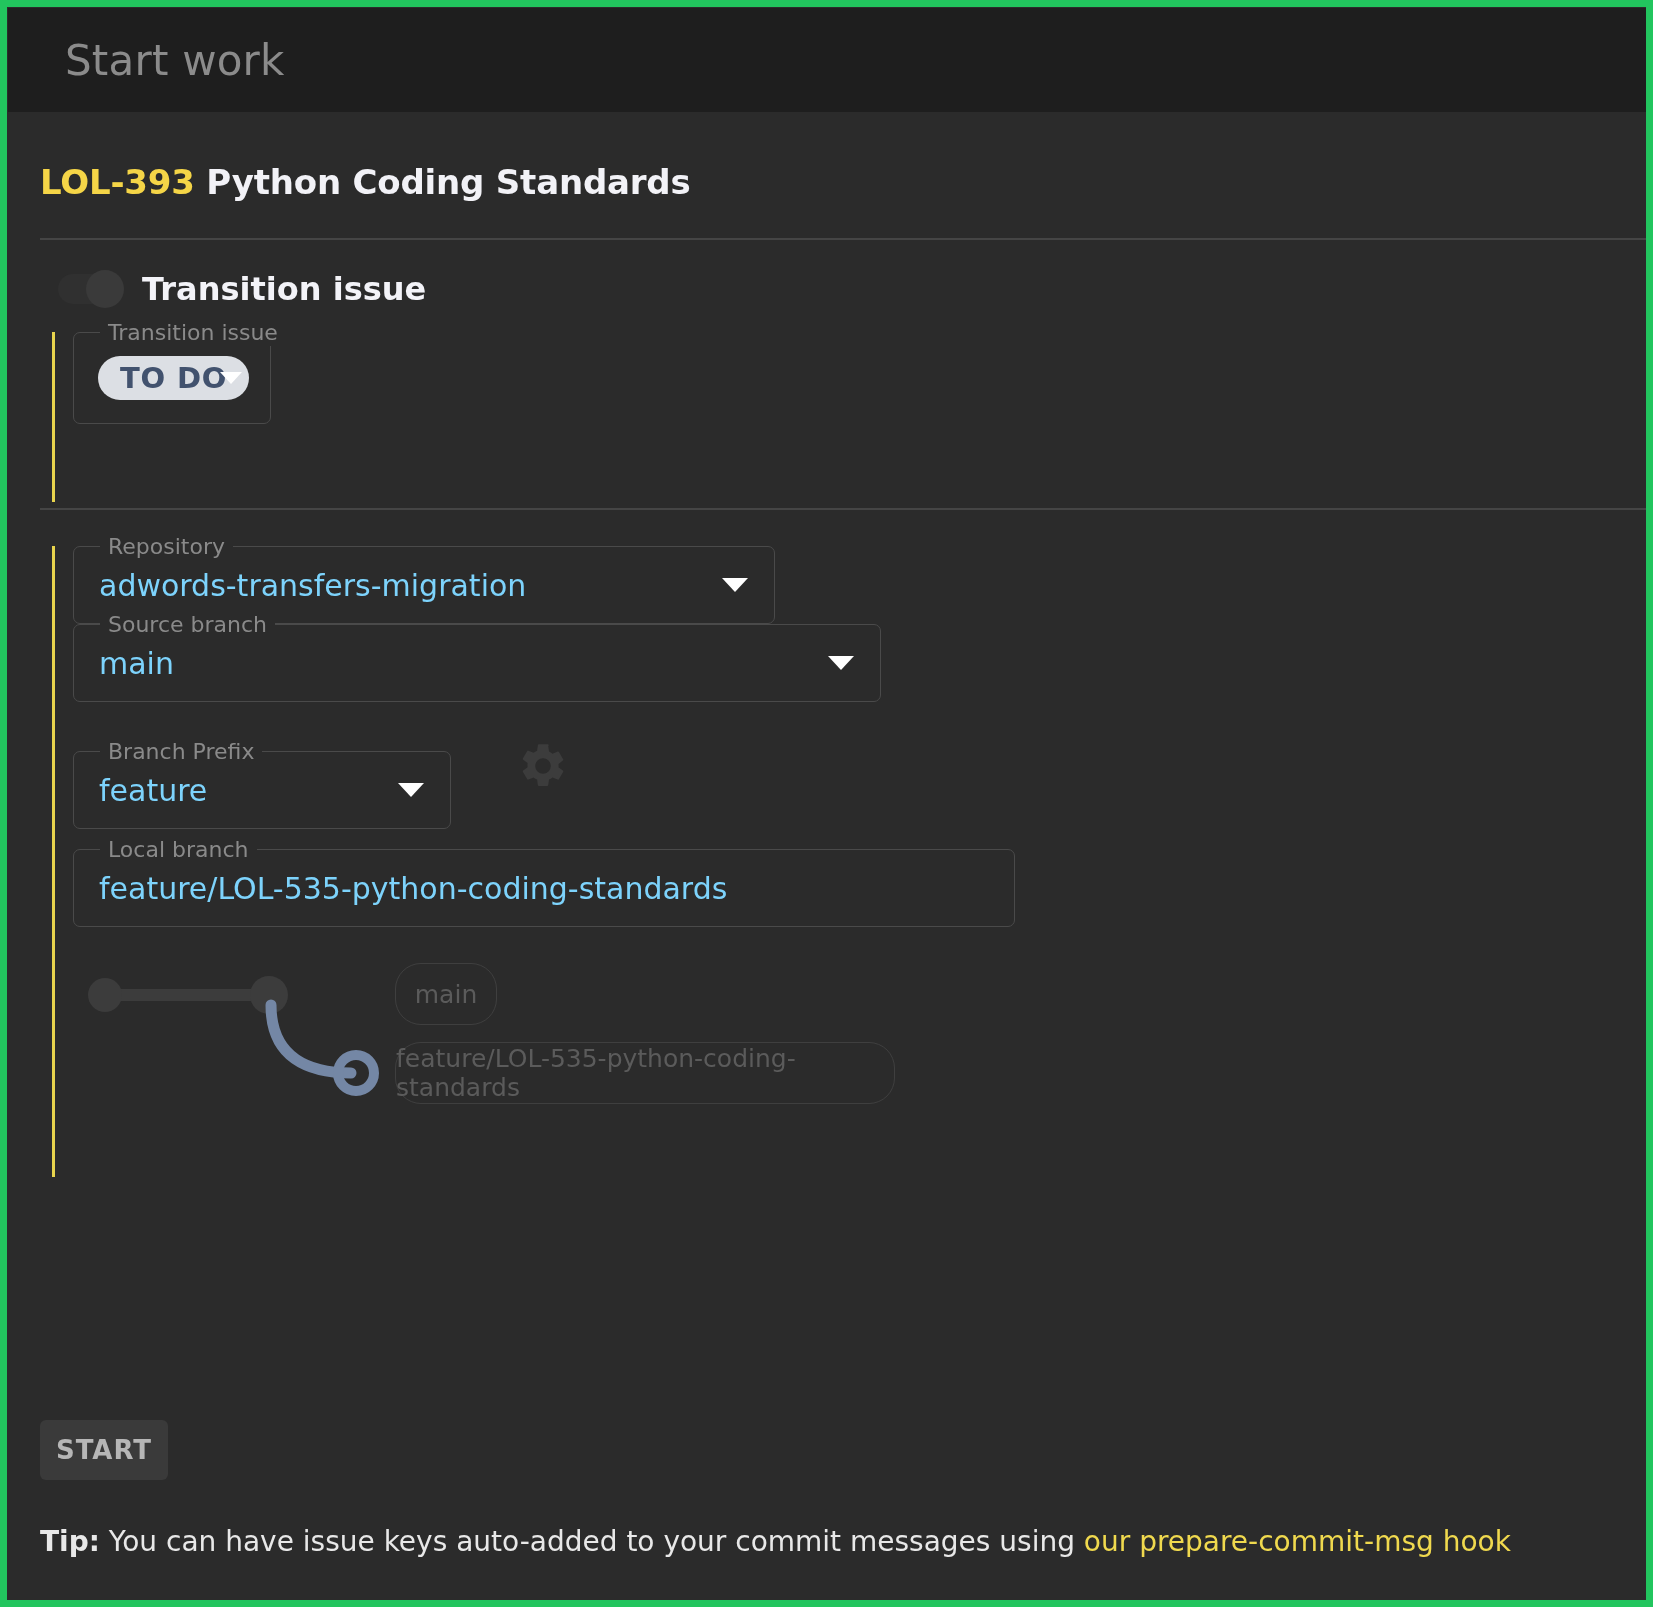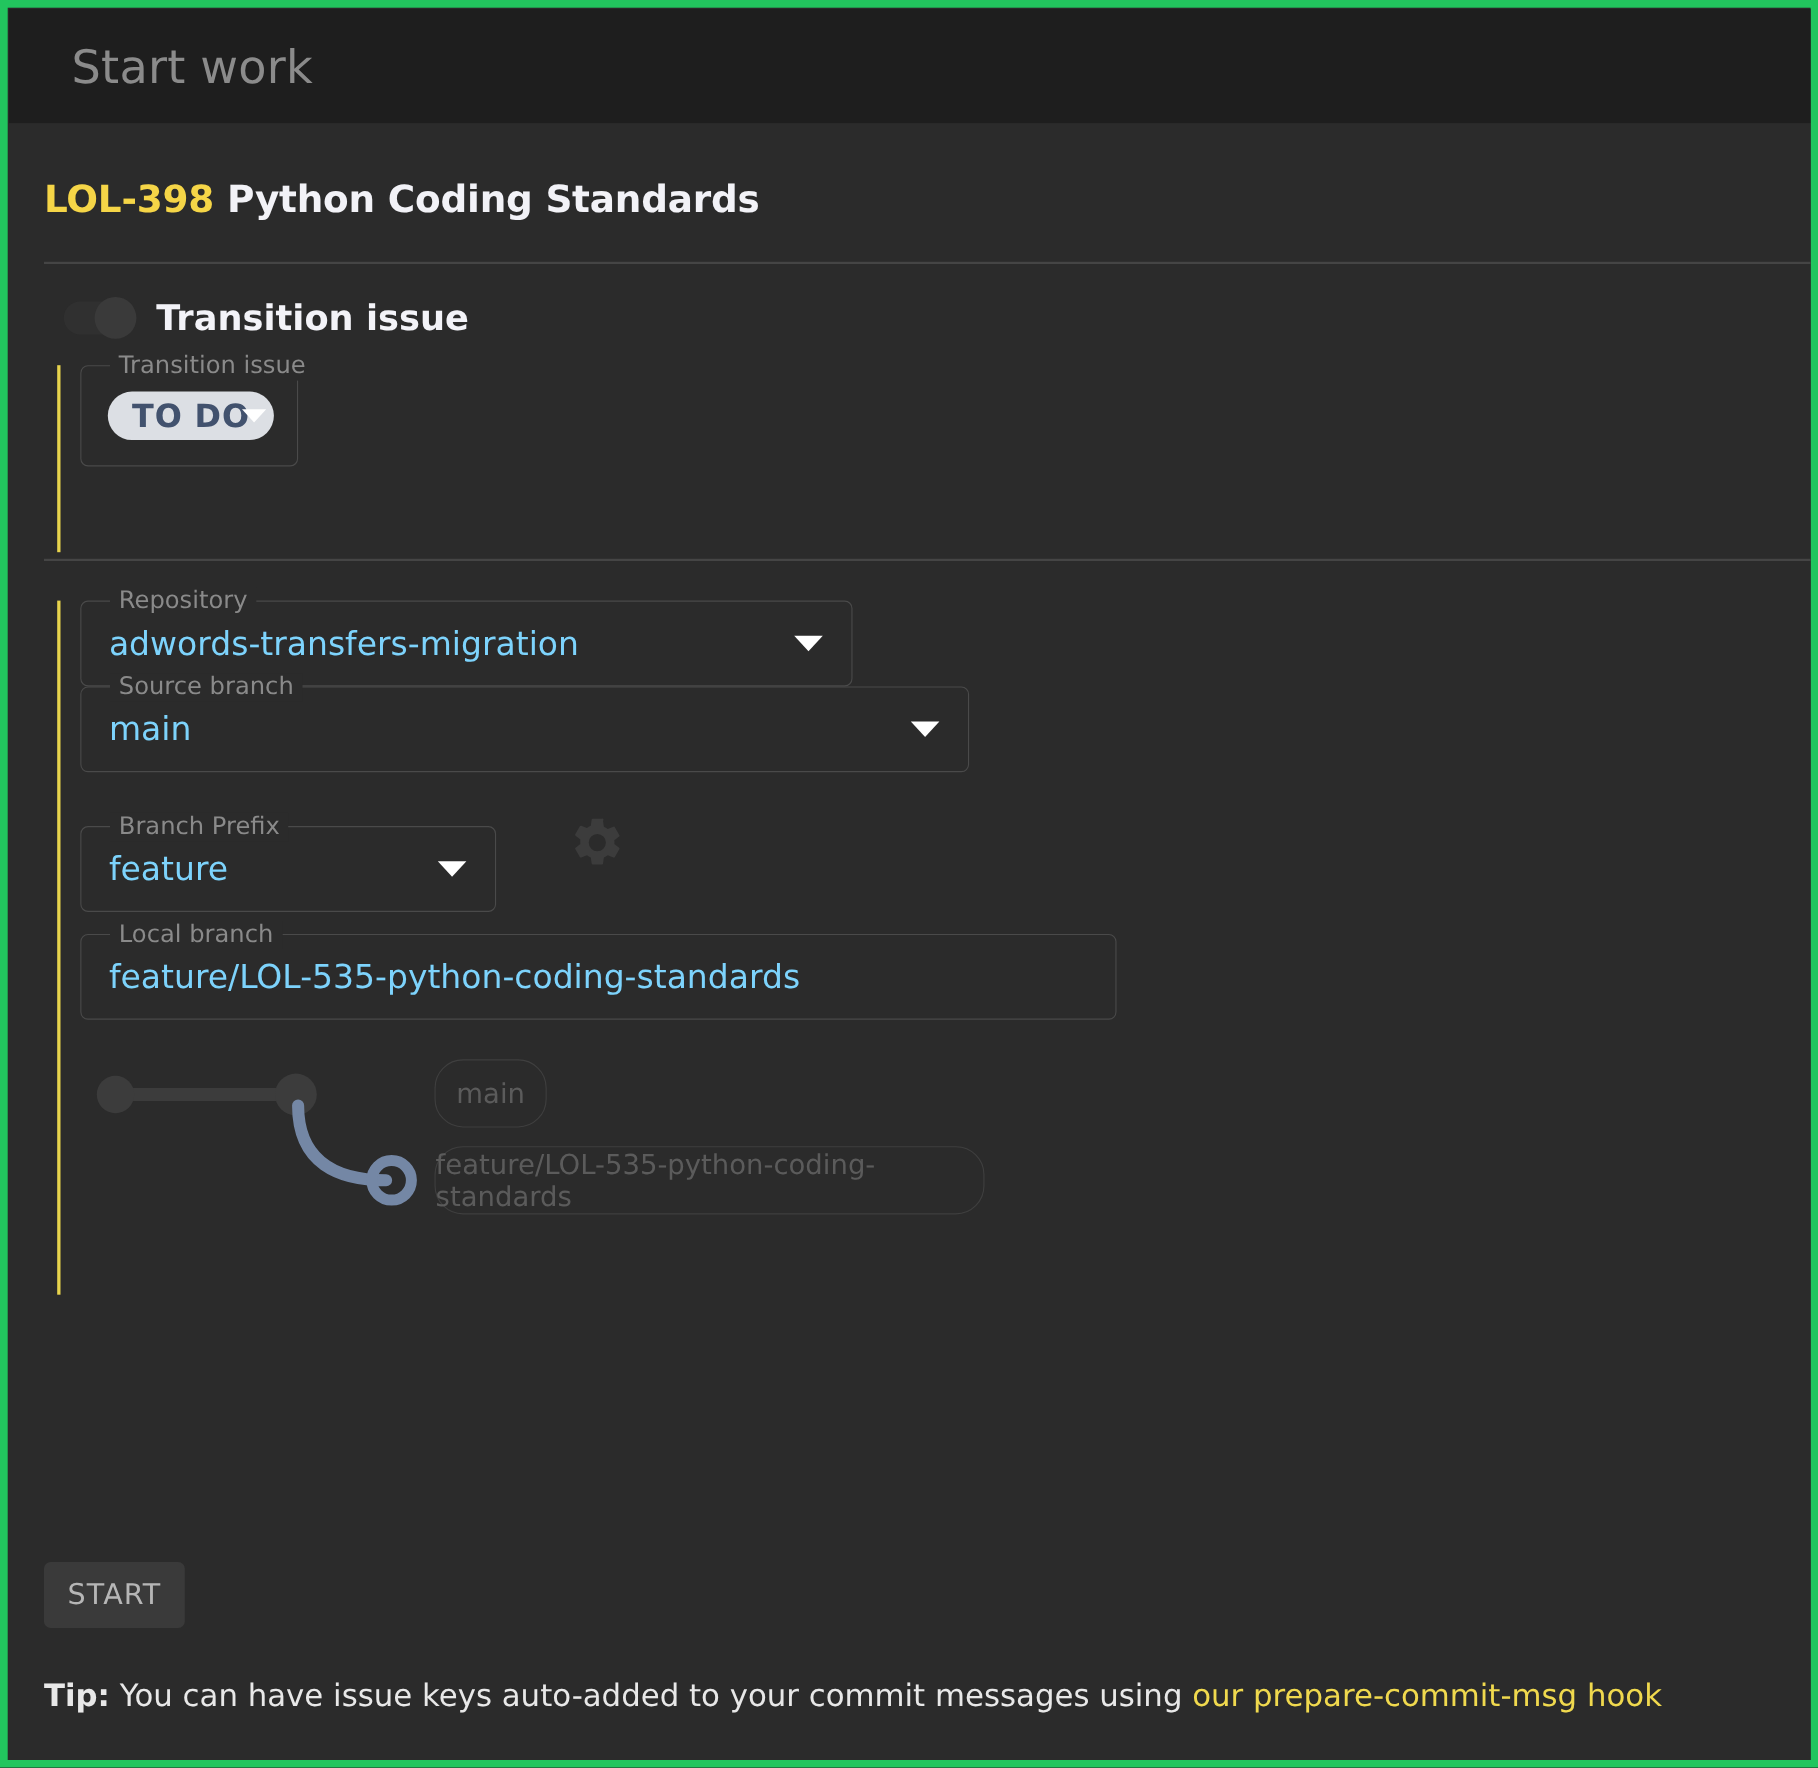--- a/index.html
+++ b/index.html
@@ -224,20 +224,21 @@
     width: 128px;
     height: 60px;
     background: #3a3a3a;
     border: none;
     border-radius: 6px;
     color: #b6b6b6;
     font-size: 26px;
     letter-spacing: 1px;
     font-family: "DejaVu Sans", sans-serif;
     cursor: pointer;
+    font-weight: bold;
   }
   .start-wrap { position: absolute; bottom: 133px; left: 0; }
 
   .tip {
     position: absolute;
     bottom: 55px;
     left: 32px;
     font-size: 28px;
     color: #e8e8e8;
     white-space: nowrap;
@@ -250,21 +251,21 @@
 
 <div class="window">
 
   <div class="titlebar">
     <div class="titlebar-text">Start work</div>
   </div>
 
   <div class="body">
 
     <div class="issue-header">
-      <span class="issue-key">LOL-398</span>
+      <span class="issue-key">LOL-393</span>
       <span class="issue-summary">Python Coding Standards</span>
     </div>
 
     <div class="divider"></div>
 
     <div class="section-head">
       <div class="toggle">
         <div class="knob"></div>
       </div>
       <div class="section-title">Transition issue</div>

